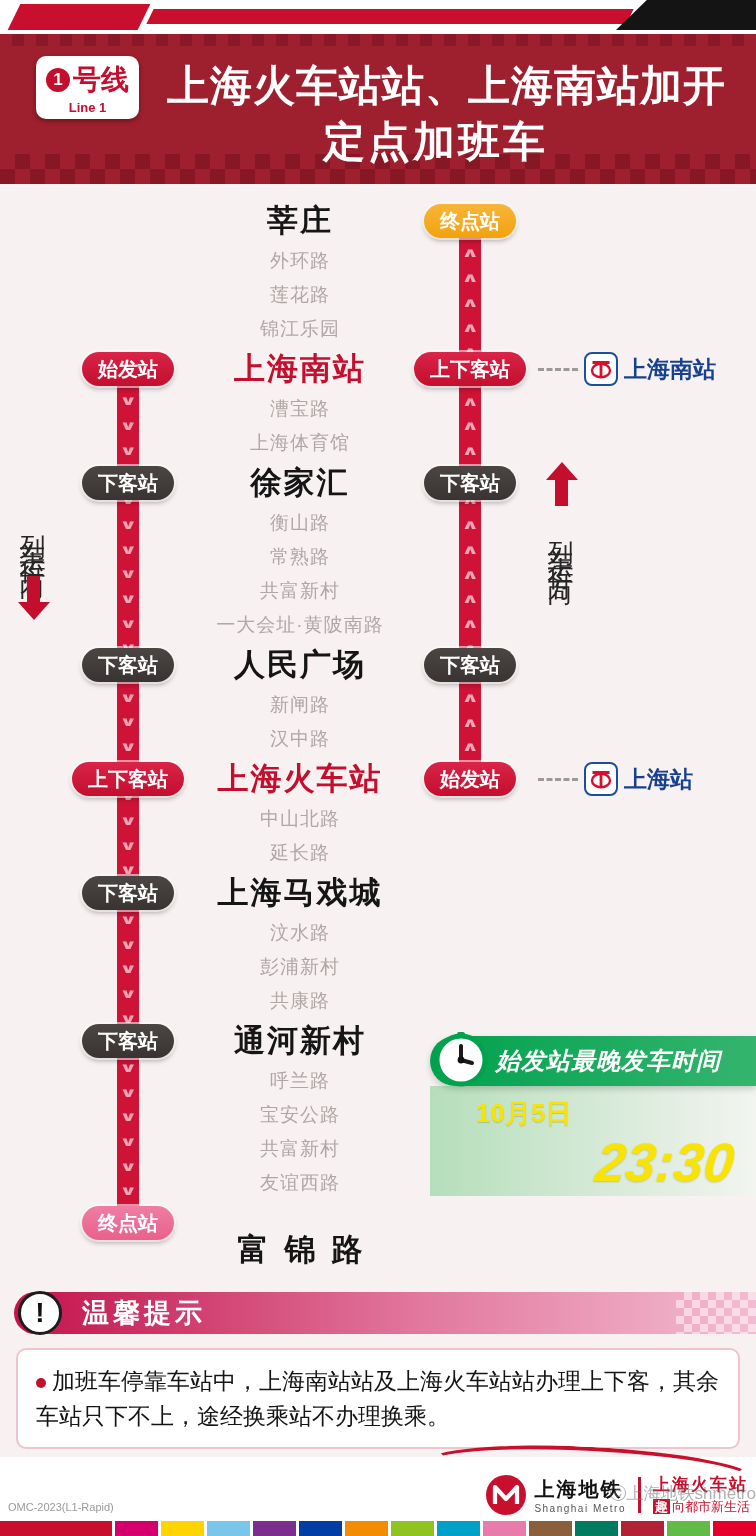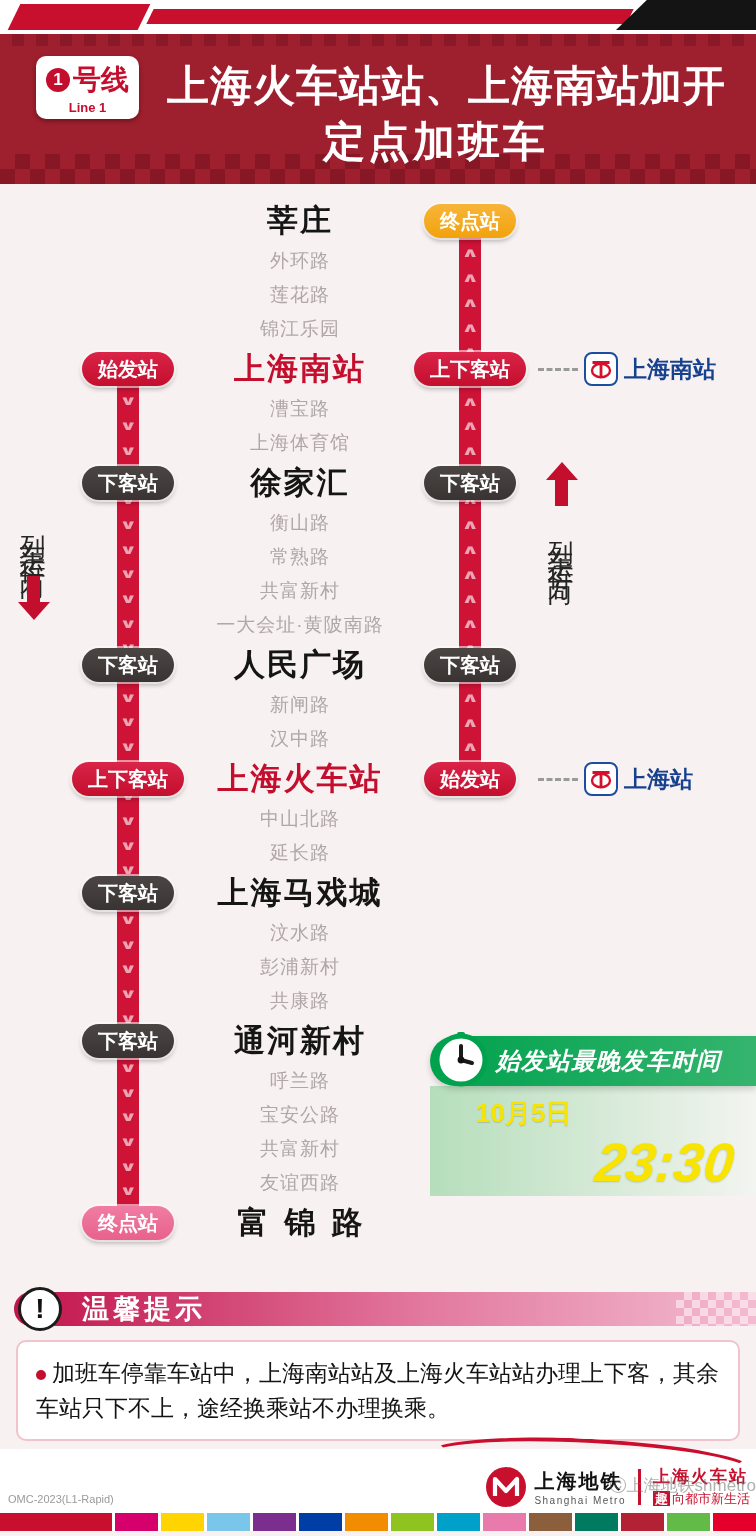--- a/index.html
+++ b/index.html
@@ -31,21 +31,21 @@
   
   .route { position:relative; padding-top:14px; height:1082px; }
   .rows { position:relative; }
   .row { position:relative; }
   .row.major { height:46px; }
   .row.minor { height:34px; }
   .sname { position:absolute; left:300px; top:50%; transform:translate(-50%,-50%); white-space:nowrap; z-index:2; }
   .major .sname { font-size:31px; font-weight:bold; color:#151515; letter-spacing:2px; }
   .minor .sname { font-size:19px; color:var(--minor-gray); letter-spacing:1px; }
   .sname.red { color:var(--badge-red); }
-  .sname.spaced { letter-spacing:16px; padding-left:16px; }
+  .sname.spaced { letter-spacing:16px; padding-left:16px;margin-top:27px; }
 
   .line { position:absolute; width:22px; border-radius:12px; background:var(--line-red); display:flex; flex-direction:column; justify-content:space-evenly; align-items:center; z-index:1; overflow:hidden; }
   .line.left { left:117px; }
   .line.right { left:459px; }
   .line span { color:rgba(255,255,255,.62); font-size:13px; font-weight:bold; line-height:1; transform:scaleX(1.7); }
 
   .badge { position:absolute; top:50%; transform:translate(-50%,-50%); height:34px; line-height:34px; padding:0 16px; border-radius:18px; color:#fff; font-size:20px; font-weight:bold; white-space:nowrap; z-index:3; box-shadow:0 0 0 2px rgba(255,255,255,.55), 0 3px 5px rgba(0,0,0,.28); }
   .badge.left { left:128px; }
   .badge.right { left:470px; }
   .badge.red { background:linear-gradient(180deg,#DA2448,var(--badge-red)); }
@@ -71,21 +71,21 @@
   
   .departure { position:absolute; right:0; top:852px; width:326px; z-index:5; }
   .dep-head { position:relative; height:50px; background:linear-gradient(90deg,var(--green),#35B46E); border-radius:26px 0 0 26px; display:flex; align-items:center; padding-left:66px; color:#fff; font-size:24px; font-weight:bold; font-style:italic; letter-spacing:1px; white-space:nowrap; box-shadow:0 3px 6px rgba(0,0,0,.18); }
   .clock { position:absolute; left:2px; top:-5px; width:58px; height:58px; }
   .dep-body { height:110px; background:linear-gradient(90deg,rgba(178,221,184,.95),rgba(238,247,239,.55)); padding-top:10px; }
   .dep-date { margin-left:46px; color:var(--yellow); font-size:26px; font-weight:bold; text-shadow:0 1px 1px rgba(0,0,0,.15); }
   .dep-time { text-align:right; padding-right:22px; color:var(--yellow); font-size:54px; font-weight:bold; font-style:italic; transform:skewX(-6deg); text-shadow:0 1px 2px rgba(0,0,0,.18); }
 
   
   .notice { margin-top:26px; }
-  .nbar { position:relative; height:34px; margin:0 0 0 14px; background:linear-gradient(90deg,#C2134B,#E2789E 55%,#F3BCD0); border-radius:23px 0 0 23px; display:flex; align-items:center; }
+  .nbar { position:relative; height:42px; margin:0 0 0 14px; background:linear-gradient(90deg,#C2134B,#E2789E 55%,#F3BCD0); border-radius:23px 0 0 23px; display:flex; align-items:center; }
   .excl { width:44px; height:44px; margin-left:4px; background:#fff; border:3px solid #1c1c1c; border-radius:50%; display:flex; align-items:center; justify-content:center; font-size:28px; font-weight:bold; color:#111; }
   .excl::before { content:"!"; }
   .ntitle { margin-left:20px; color:#fff; font-size:27px; font-weight:bold; letter-spacing:4px; }
   .nchecker { position:absolute; right:0; top:0; bottom:0; width:80px; background-image:conic-gradient(rgba(255,255,255,.5) 25%, transparent 25% 50%, rgba(255,255,255,.5) 50% 75%, transparent 75%); background-size:16px 16px; border-radius:0; }
   .nbody { margin:14px 16px 0 16px; background:#fff; border:2px solid #F0C3CD; border-radius:10px; padding:14px 18px; font-size:23px; line-height:1.5; color:#141414; }
   .bullet { display:inline-block; width:10px; height:10px; border-radius:50%; background:var(--badge-red); margin-right:6px; vertical-align:middle; }
 
   
   footer { position:relative; height:64px; background:#fff; margin-top:8px; }
   .code { position:absolute; left:8px; bottom:8px; font-size:11px; color:#9a9a9a; }

